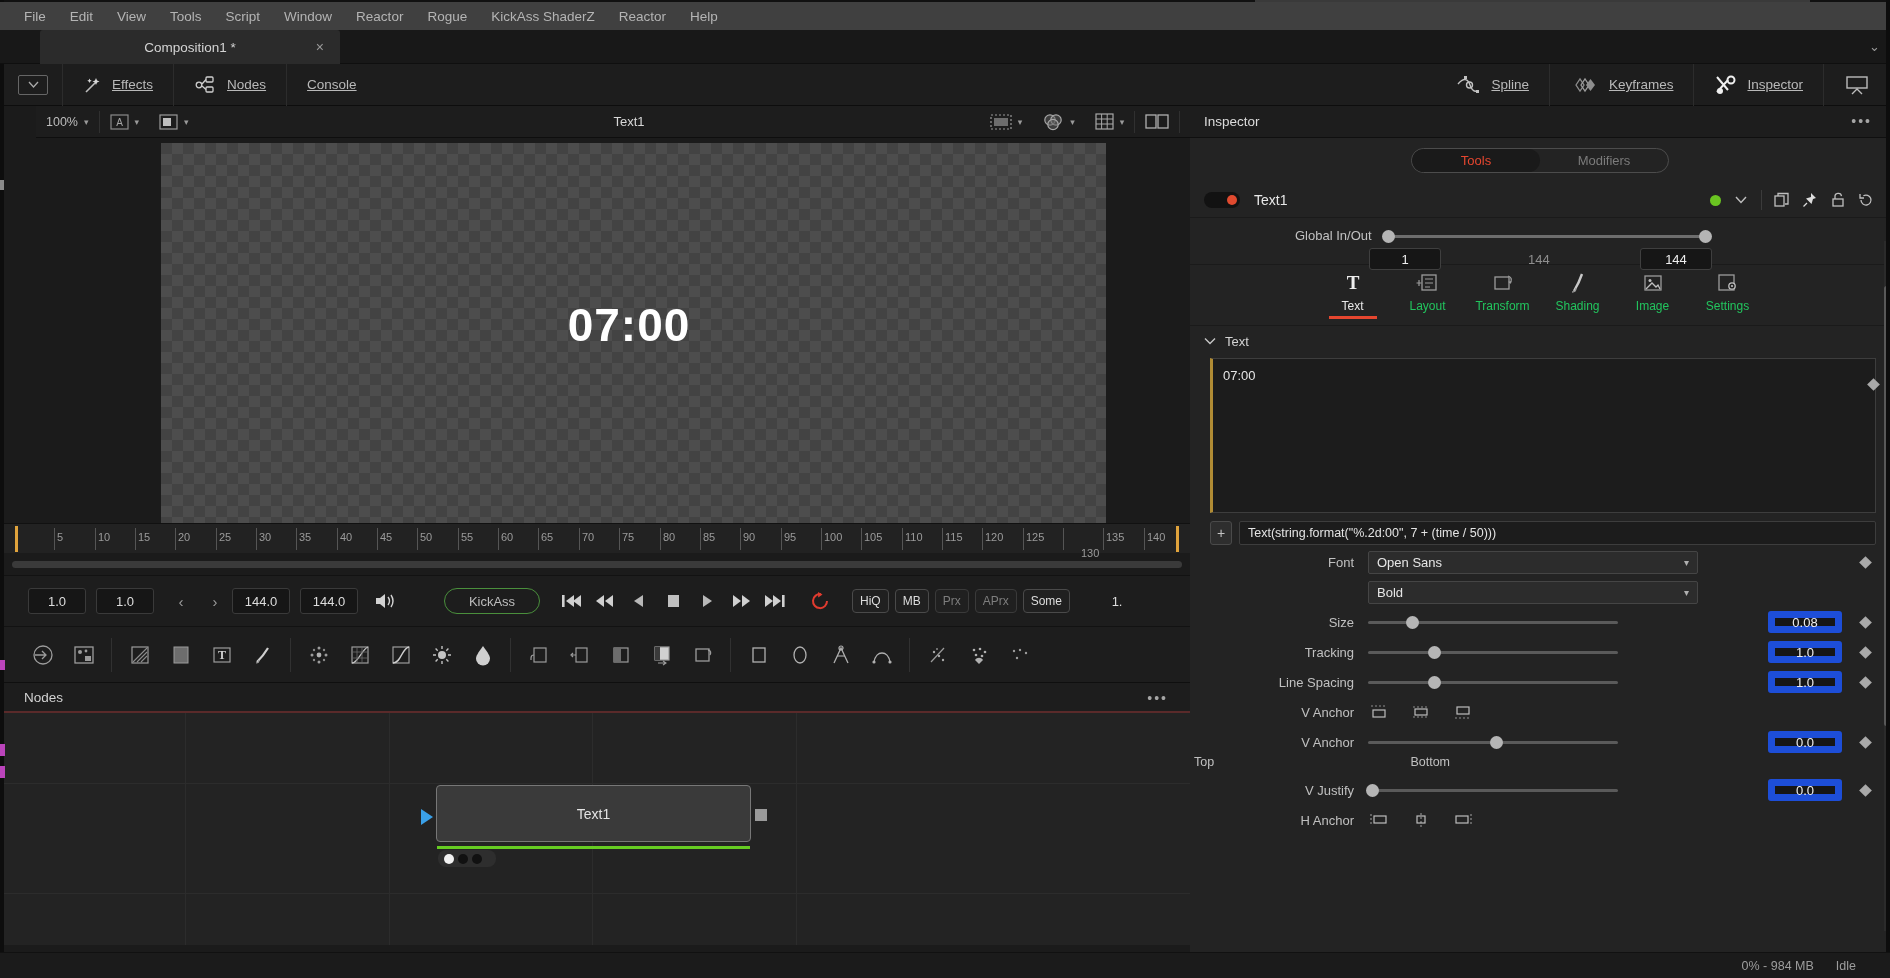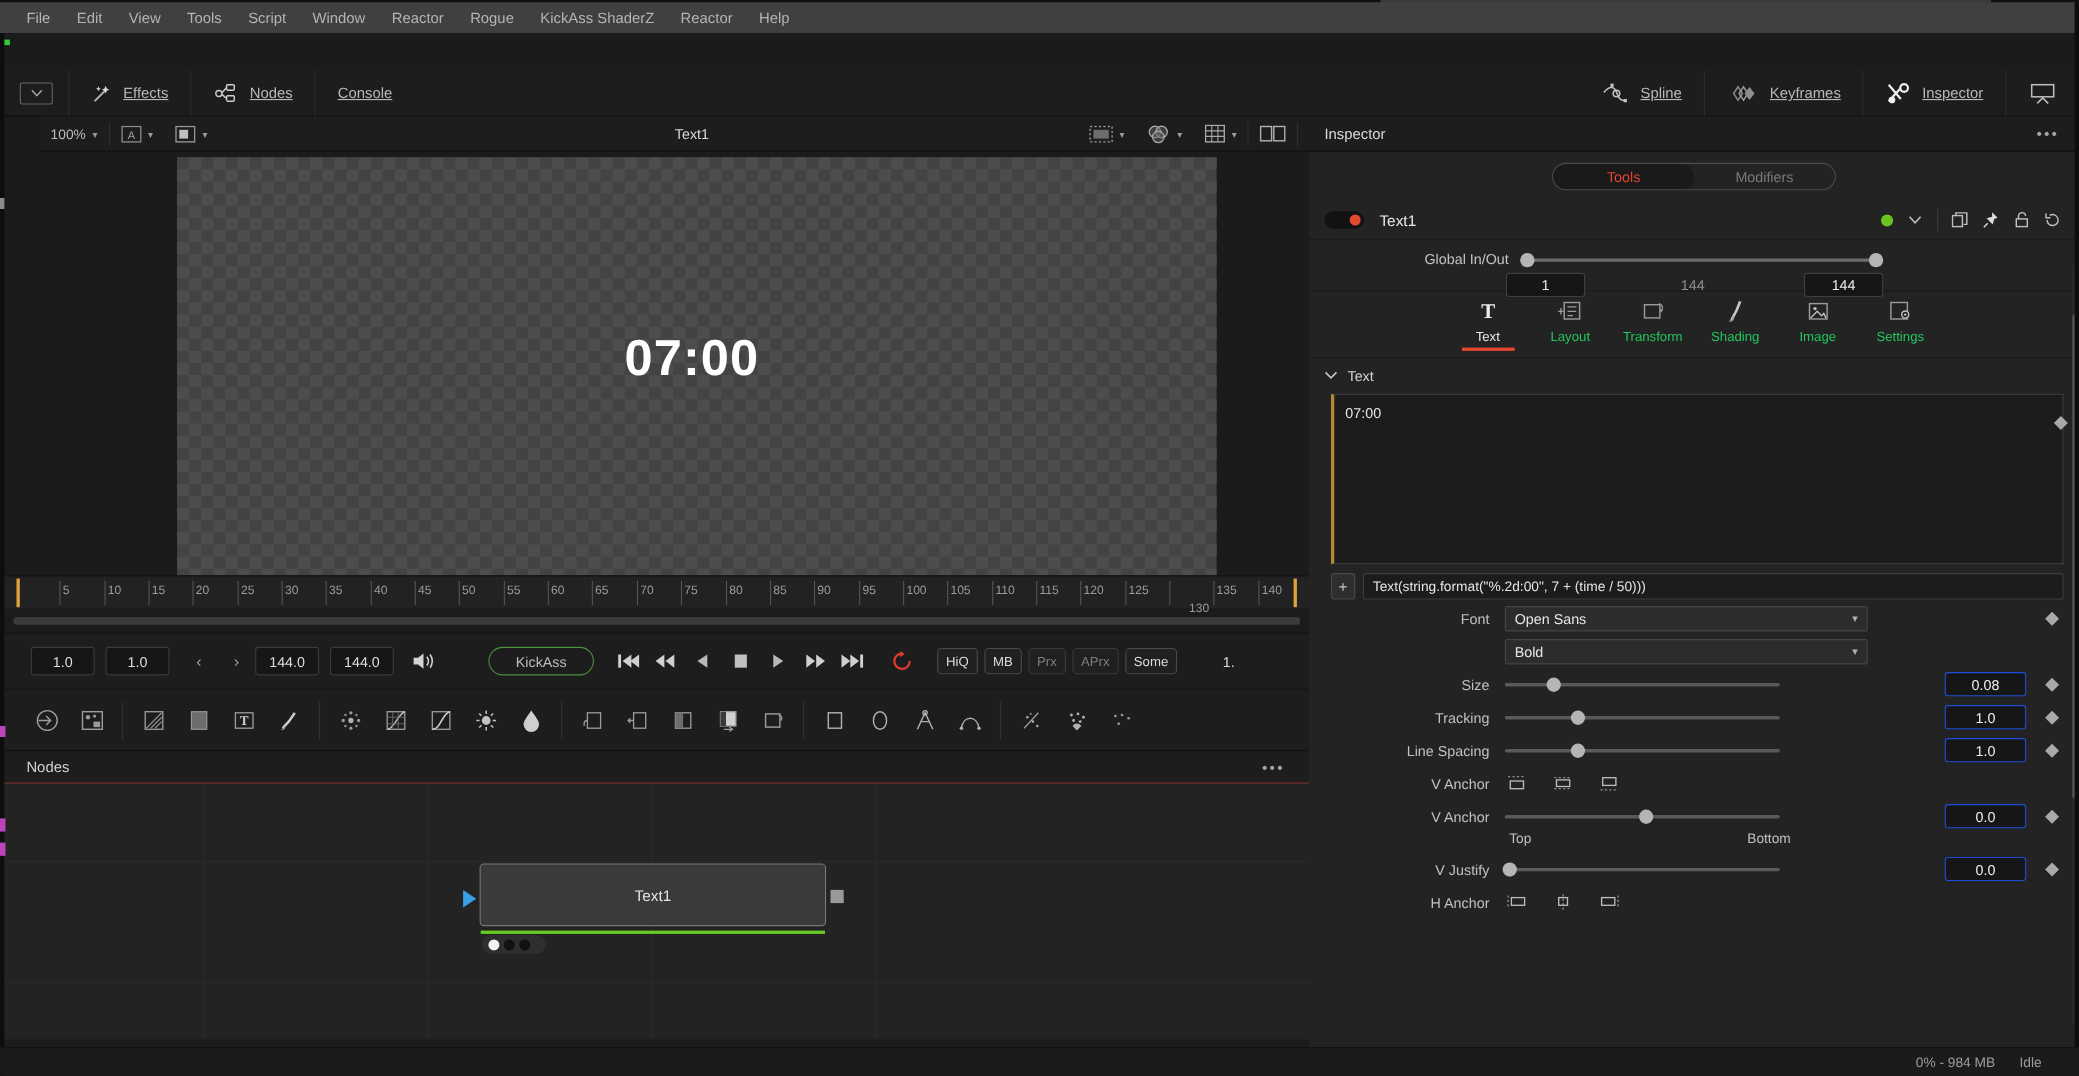--- a/index.html
+++ b/index.html
@@ -257,28 +257,28 @@
   .pselect {
     width:330px; height:23px; background:#2c2c2c; border:1px solid #454545; border-radius:2px;
     display:flex; align-items:center; padding:0 8px; font-size:13px; color:#e6e6e6; position:relative;
   }
   .pselect .cv { position:absolute; right:8px; font-size:10px; color:#b0b0b0; }
   .swatch { width:76px; height:20px; background:#fff; border:1px solid #555; }
   .eyedrop { margin-left:16px; color:#bdbdbd; }
   .slider-track { width:250px; height:3px; background:#5a5a5a; border-radius:2px; position:relative; }
   .sl-handle { position:absolute; top:-5px; width:13px; height:13px; border-radius:50%; background:#b5b5b5; }
   .pnum {
-    width:74px; height:22px; background:#161616; border:1px solid #1d4ed8; border-radius:3px;
+    width:74px; height:22px; background:#161616; border:7px solid #1d4ed8; border-radius:3px;
     display:flex; align-items:center; justify-content:center; font-size:13px; color:#eee;
     position:absolute; right:48px;
   }
   .pdiamond { position:absolute; right:20px; width:9px; height:9px; background:#a9a9a9; transform:rotate(45deg); }
   .anchor-icons { display:flex; gap:20px; align-items:center; }
   .anch { width:22px; height:16px; display:flex; align-items:center; justify-content:center; }
-  .minmax { position:relative; height:18px; margin-left:178px; width:260px; }
+  .minmax { position:relative; height:18px; width:260px; }
   .minmax .mn { position:absolute; left:4px; font-size:12.5px; color:#c0c0c0; }
   .minmax .mx { position:absolute; right:0; font-size:12.5px; color:#c0c0c0; }
 
   .insp-scrollbar { position:absolute; right:1px; top:135px; width:5px; height:690px; background:#2b2b2b; }
   .insp-scrollthumb { position:absolute; right:1px; top:180px; width:5px; height:440px; background:#585858; border-radius:3px; }
 
   
   .statusbar {
     position:absolute; left:0; bottom:0; width:1890px; height:26px; background:#1b1b1b;
     display:flex; align-items:center; justify-content:flex-end; padding-right:34px; gap:22px;
@@ -304,20 +304,27 @@
     <div class="menu-item">Tools</div>
     <div class="menu-item">Script</div>
     <div class="menu-item">Window</div>
     <div class="menu-item">Reactor</div>
     <div class="menu-item">Rogue</div>
     <div class="menu-item">KickAss ShaderZ</div>
     <div class="menu-item">Reactor</div>
     <div class="menu-item">Help</div>
   </div>
 
+  <div class="tabbar">
+    <div class="comp-tab">
+      <span>Composition1 *</span>
+      <span class="x">×</span>
+    </div>
+    <div class="tabbar-caret">⌄</div>
+  </div>
 
   <div class="toolrow">
     <div class="dropdown-box">
       <svg width="11" height="7" viewBox="0 0 11 7">
           <path d="M1 1 L5.5 6 L10 1" stroke="#aaa" stroke-width="1.3" fill="none"></path>
         </svg>
     </div>
     <div class="tool-sep"></div>
     <div class="tool-btn">
       <span>

